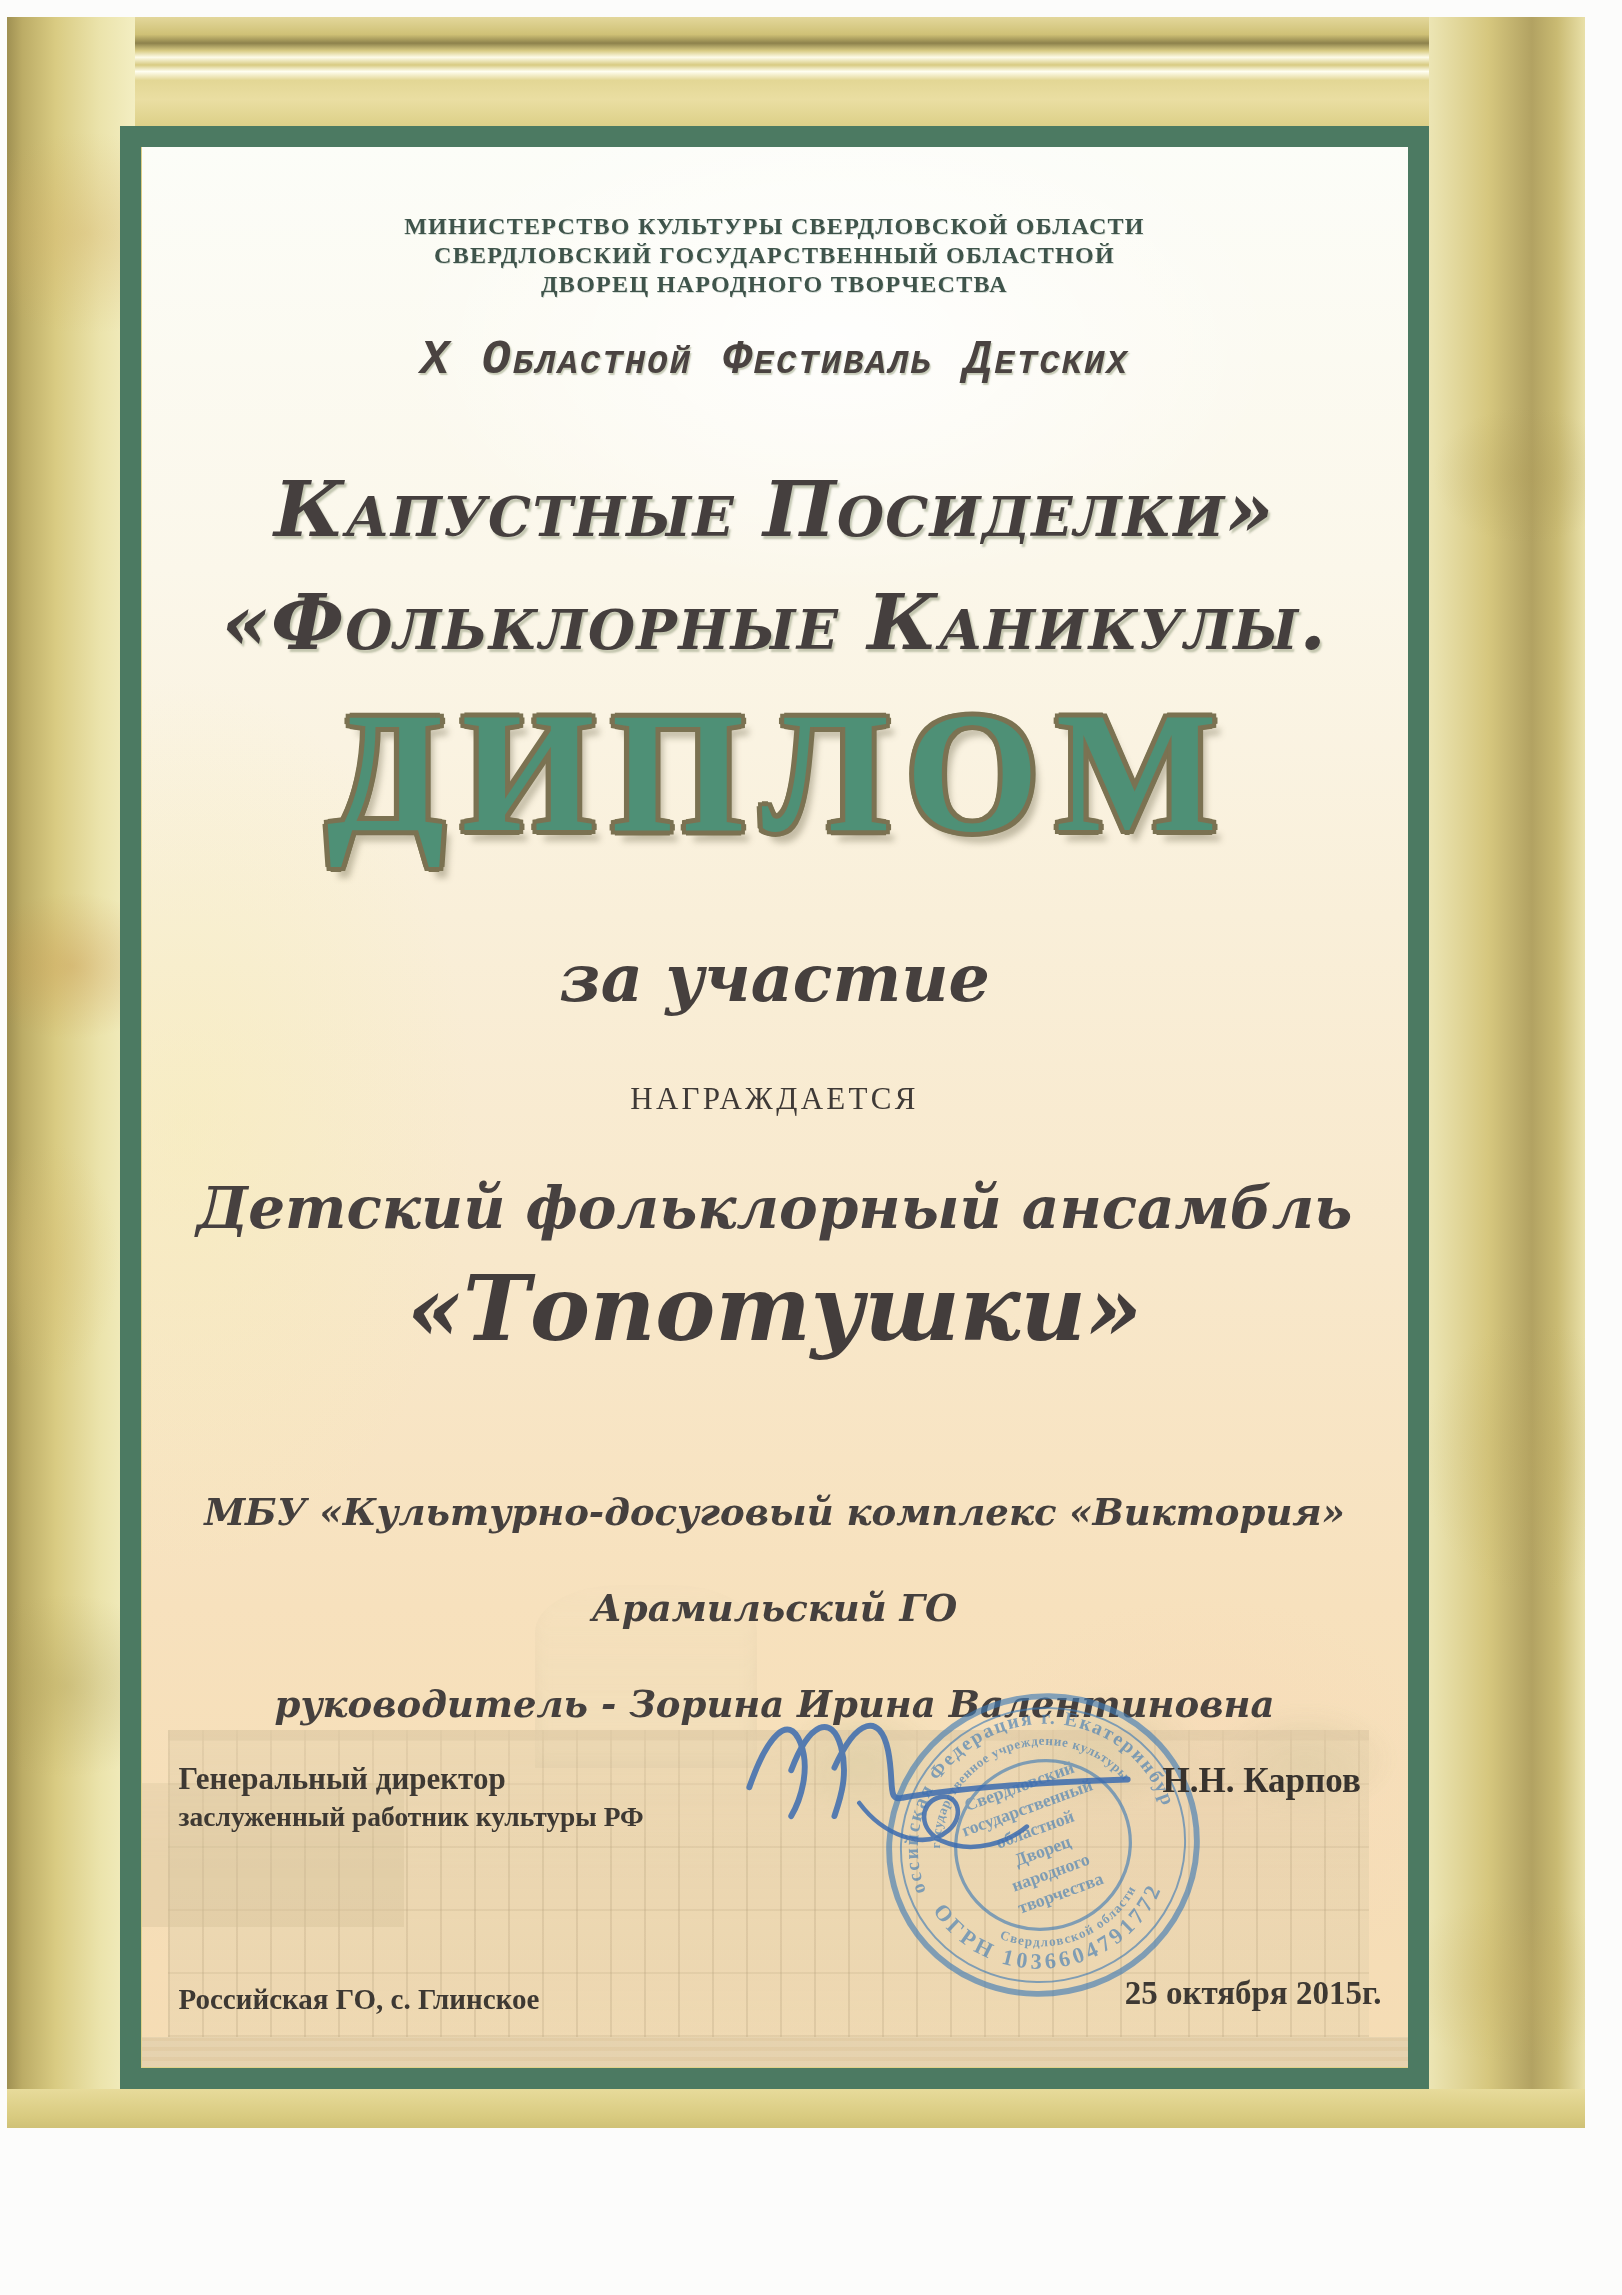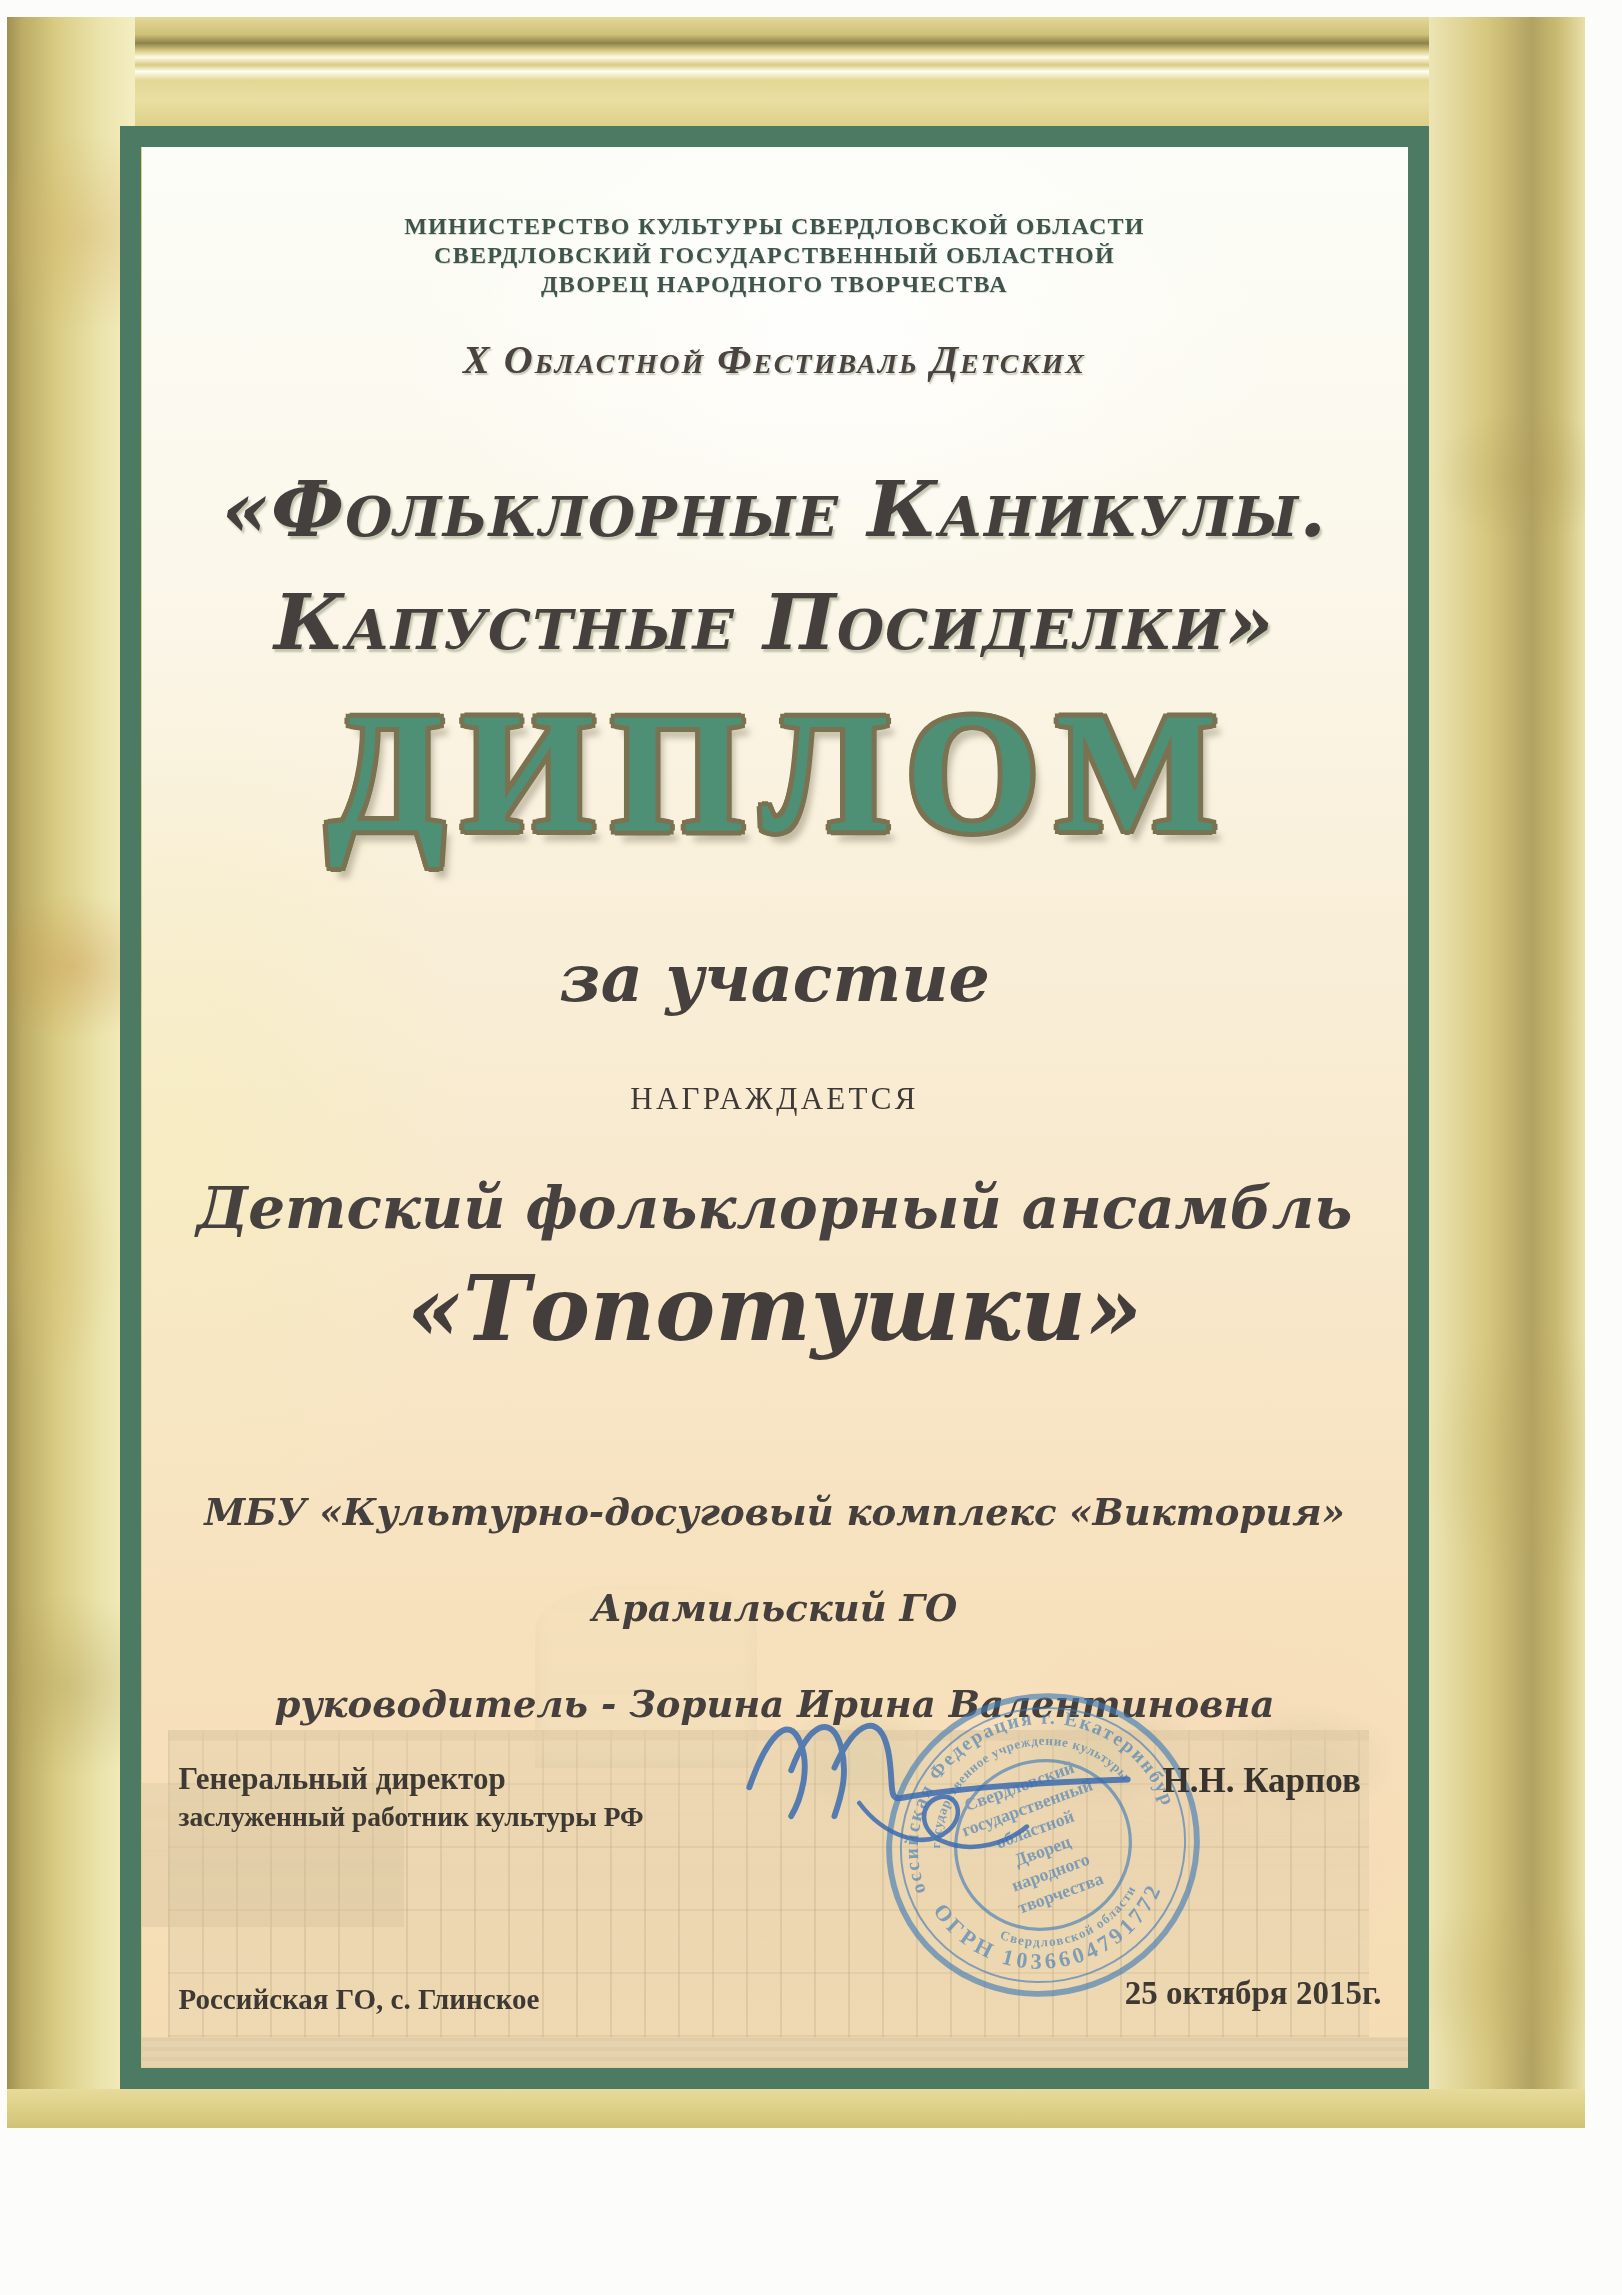--- a/index.html
+++ b/index.html
@@ -54,22 +54,22 @@
     background:rgba(235,220,185,.6);border-radius:38% 38% 0 0/26% 26% 0 0;
     box-shadow:inset 0 -6.5px 15.7px rgba(190,170,135,.4);}
   .bldg-wing{position:absolute;left:0;width:262px;top:249px;height:144px;background:rgba(208,188,150,.38);}
   .bldg-steps{position:absolute;left:0;right:0;bottom:0;height:30px;
     background:repeating-linear-gradient(0deg,rgba(222,206,172,.7) 0 6.5px,rgba(203,184,148,.5) 6.5px 9.8px);}
 
   
   .t{position:absolute;left:0;width:100%;text-align:center;white-space:nowrap;}
   .org-header{top:65px;font-size:24px;line-height:29px;font-weight:600;letter-spacing:1.3px;
     color:#3f544b;text-shadow:0.7px 0.7px 0 rgba(90,120,105,.25);}
-  .fest{top:181px;font-family:Liberation Serif, serif;font-style:italic;font-weight:600;
-    font-variant:small-caps;font-size:40px;line-height:64px;letter-spacing:2px;color:#4a4341;
+  .fest{top:181px;font-family:Liberation Mono, monospace;font-style:italic;font-weight:600;
+    font-variant:small-caps;font-size:48px;line-height:64px;letter-spacing:2px;color:#4a4341;
     text-shadow:1.3px 2px 1.3px rgba(145,155,120,.5);}
   .fest-title{top:306px;font-family:"DejaVu Serif",serif;font-style:italic;font-weight:700;
     font-variant:small-caps;font-size:77px;line-height:113px;letter-spacing:1.3px;color:#453f3e;
     text-shadow:2px 2.6px 2px rgba(140,150,118,.5);}
   .diplom{top:533px;font-family:"Liberation Serif",serif;font-weight:700;font-size:171px;
     line-height:185px;letter-spacing:17px;color:#4e9076;
     text-shadow:-3.9px -3.9px 0 #7b7252,3.9px -3.9px 0 #7b7252,-3.9px 3.9px 0 #7b7252,3.9px 3.9px 0 #7b7252,
       -5.2px 0 0 #7b7252,5.2px 0 0 #7b7252,0 -5.2px 0 #7b7252,0 5.2px 0 #7b7252,7.9px 10.5px 6.5px rgba(95,88,60,.35);margin-left:6px;}
   .reason{top:793px;font-family:"DejaVu Serif",serif;font-style:italic;font-weight:600;
     font-size:65px;color:#46403e;}
@@ -118,22 +118,22 @@
         <div>МИНИСТЕРСТВО КУЛЬТУРЫ СВЕРДЛОВСКОЙ ОБЛАСТИ</div>
         <div>СВЕРДЛОВСКИЙ ГОСУДАРСТВЕННЫЙ ОБЛАСТНОЙ</div>
         <div>ДВОРЕЦ НАРОДНОГО ТВОРЧЕСТВА</div>
       </div>
 
       <div class="t fest">
         <div>X Областной Фестиваль Детских</div>
       </div>
 
       <div class="t fest-title">
+        <div>Капустные Посиделки»</div>
         <div>«Фольклорные Каникулы.</div>
-        <div>Капустные Посиделки»</div>
       </div>
 
       <div class="t diplom">ДИПЛОМ</div>
       <div class="t reason">за участие</div>
       <div class="t awarded">НАГРАЖДАЕТСЯ</div>
 
       <div class="t group-type">Детский фольклорный ансамбль</div>
       <div class="t org-block">
         <div>МБУ «Культурно-досуговый комплекс «Виктория»</div>
         <div>Арамильский ГО</div>

